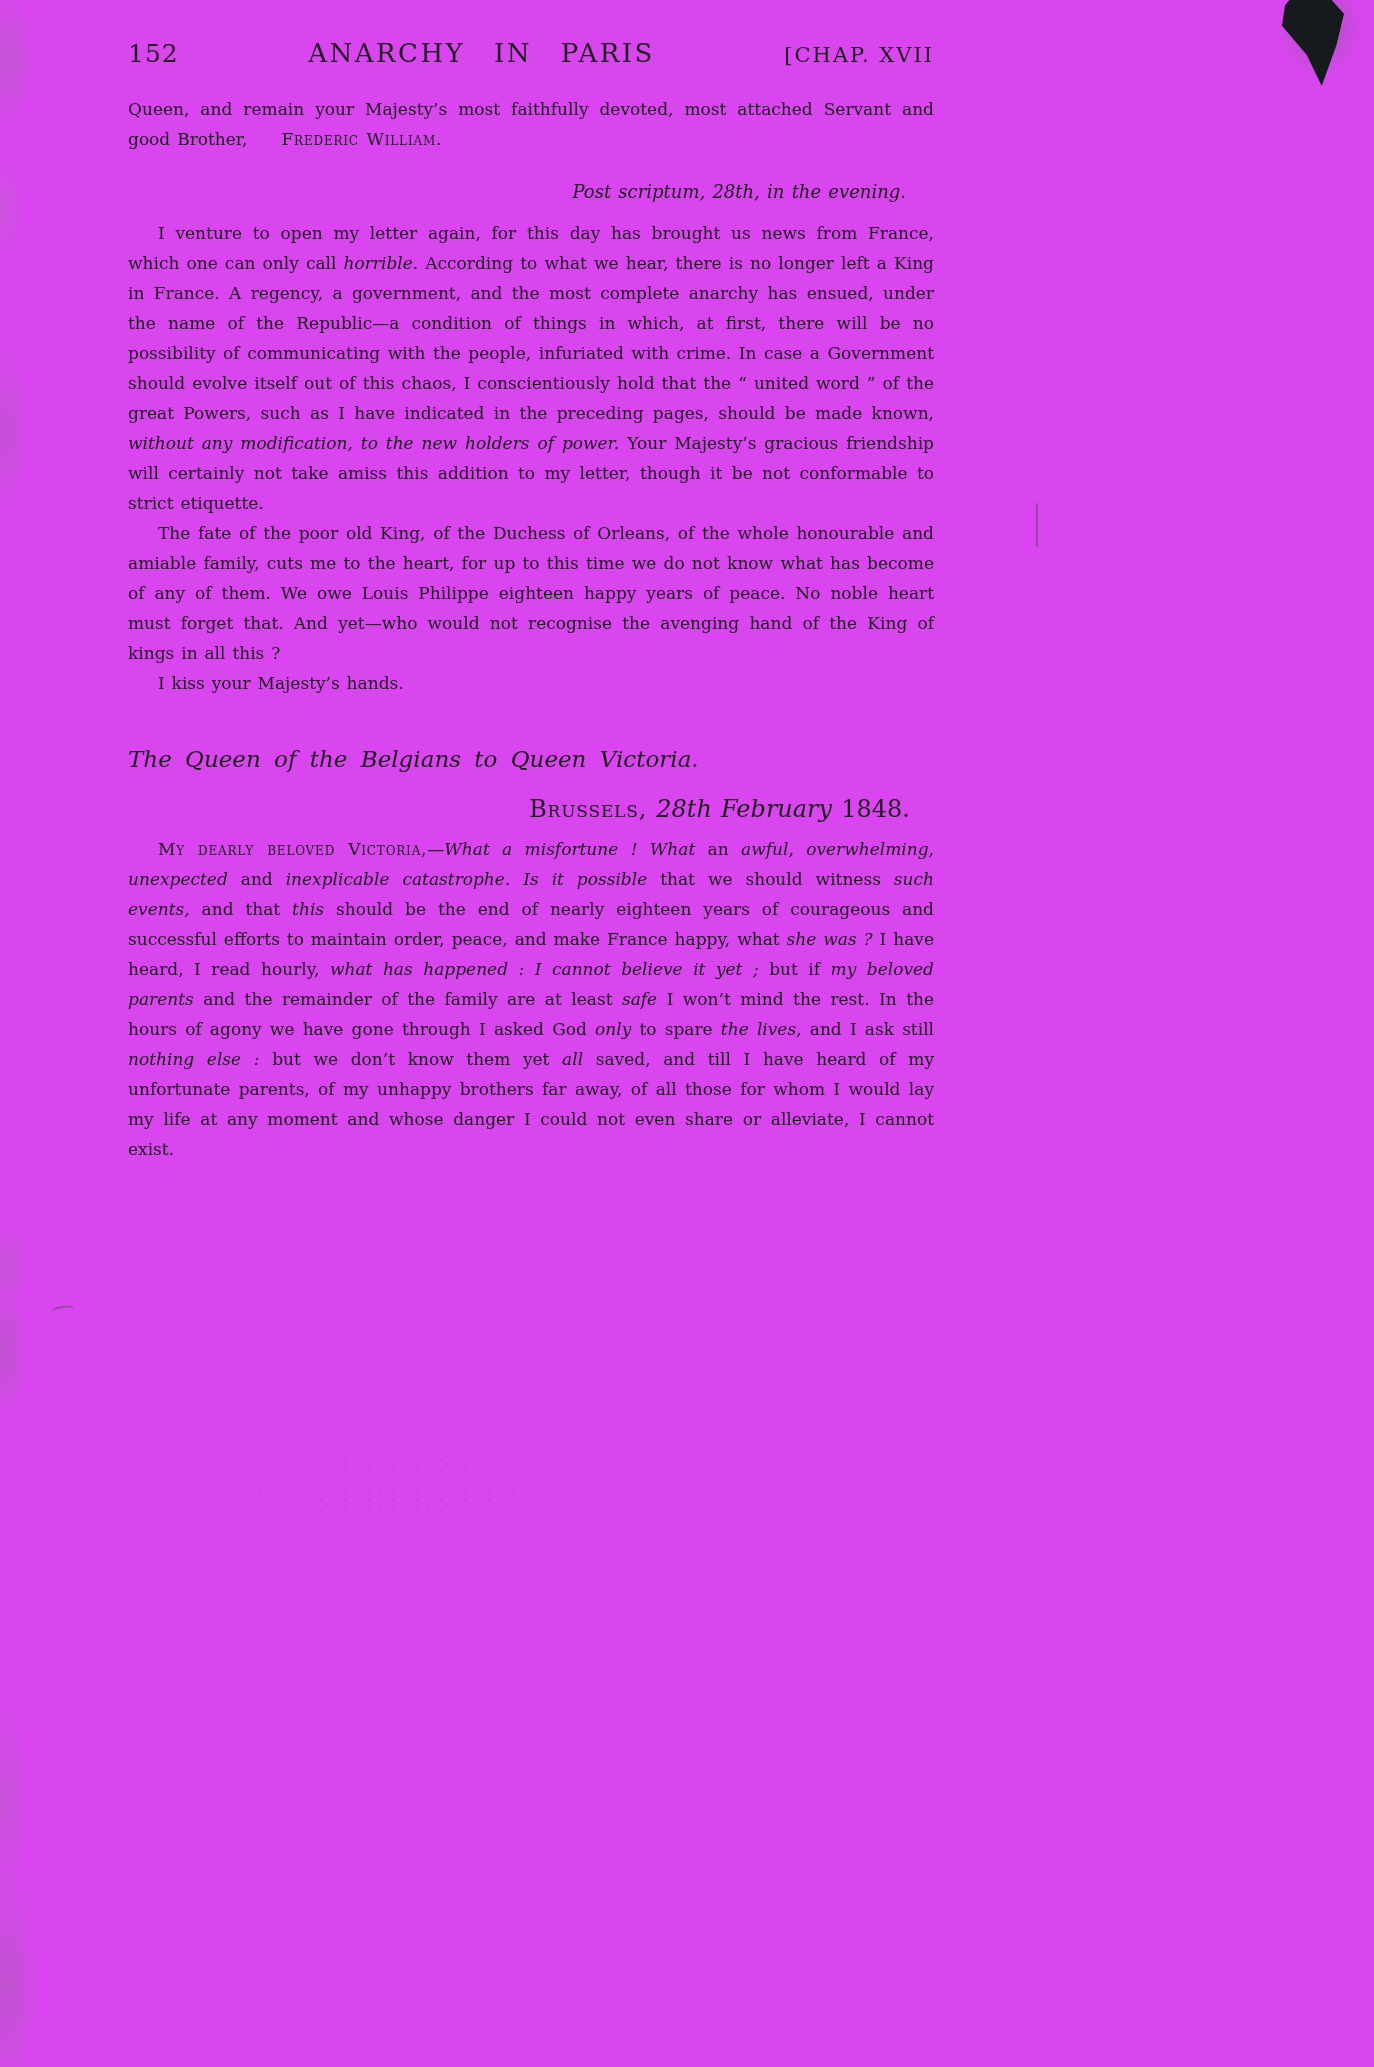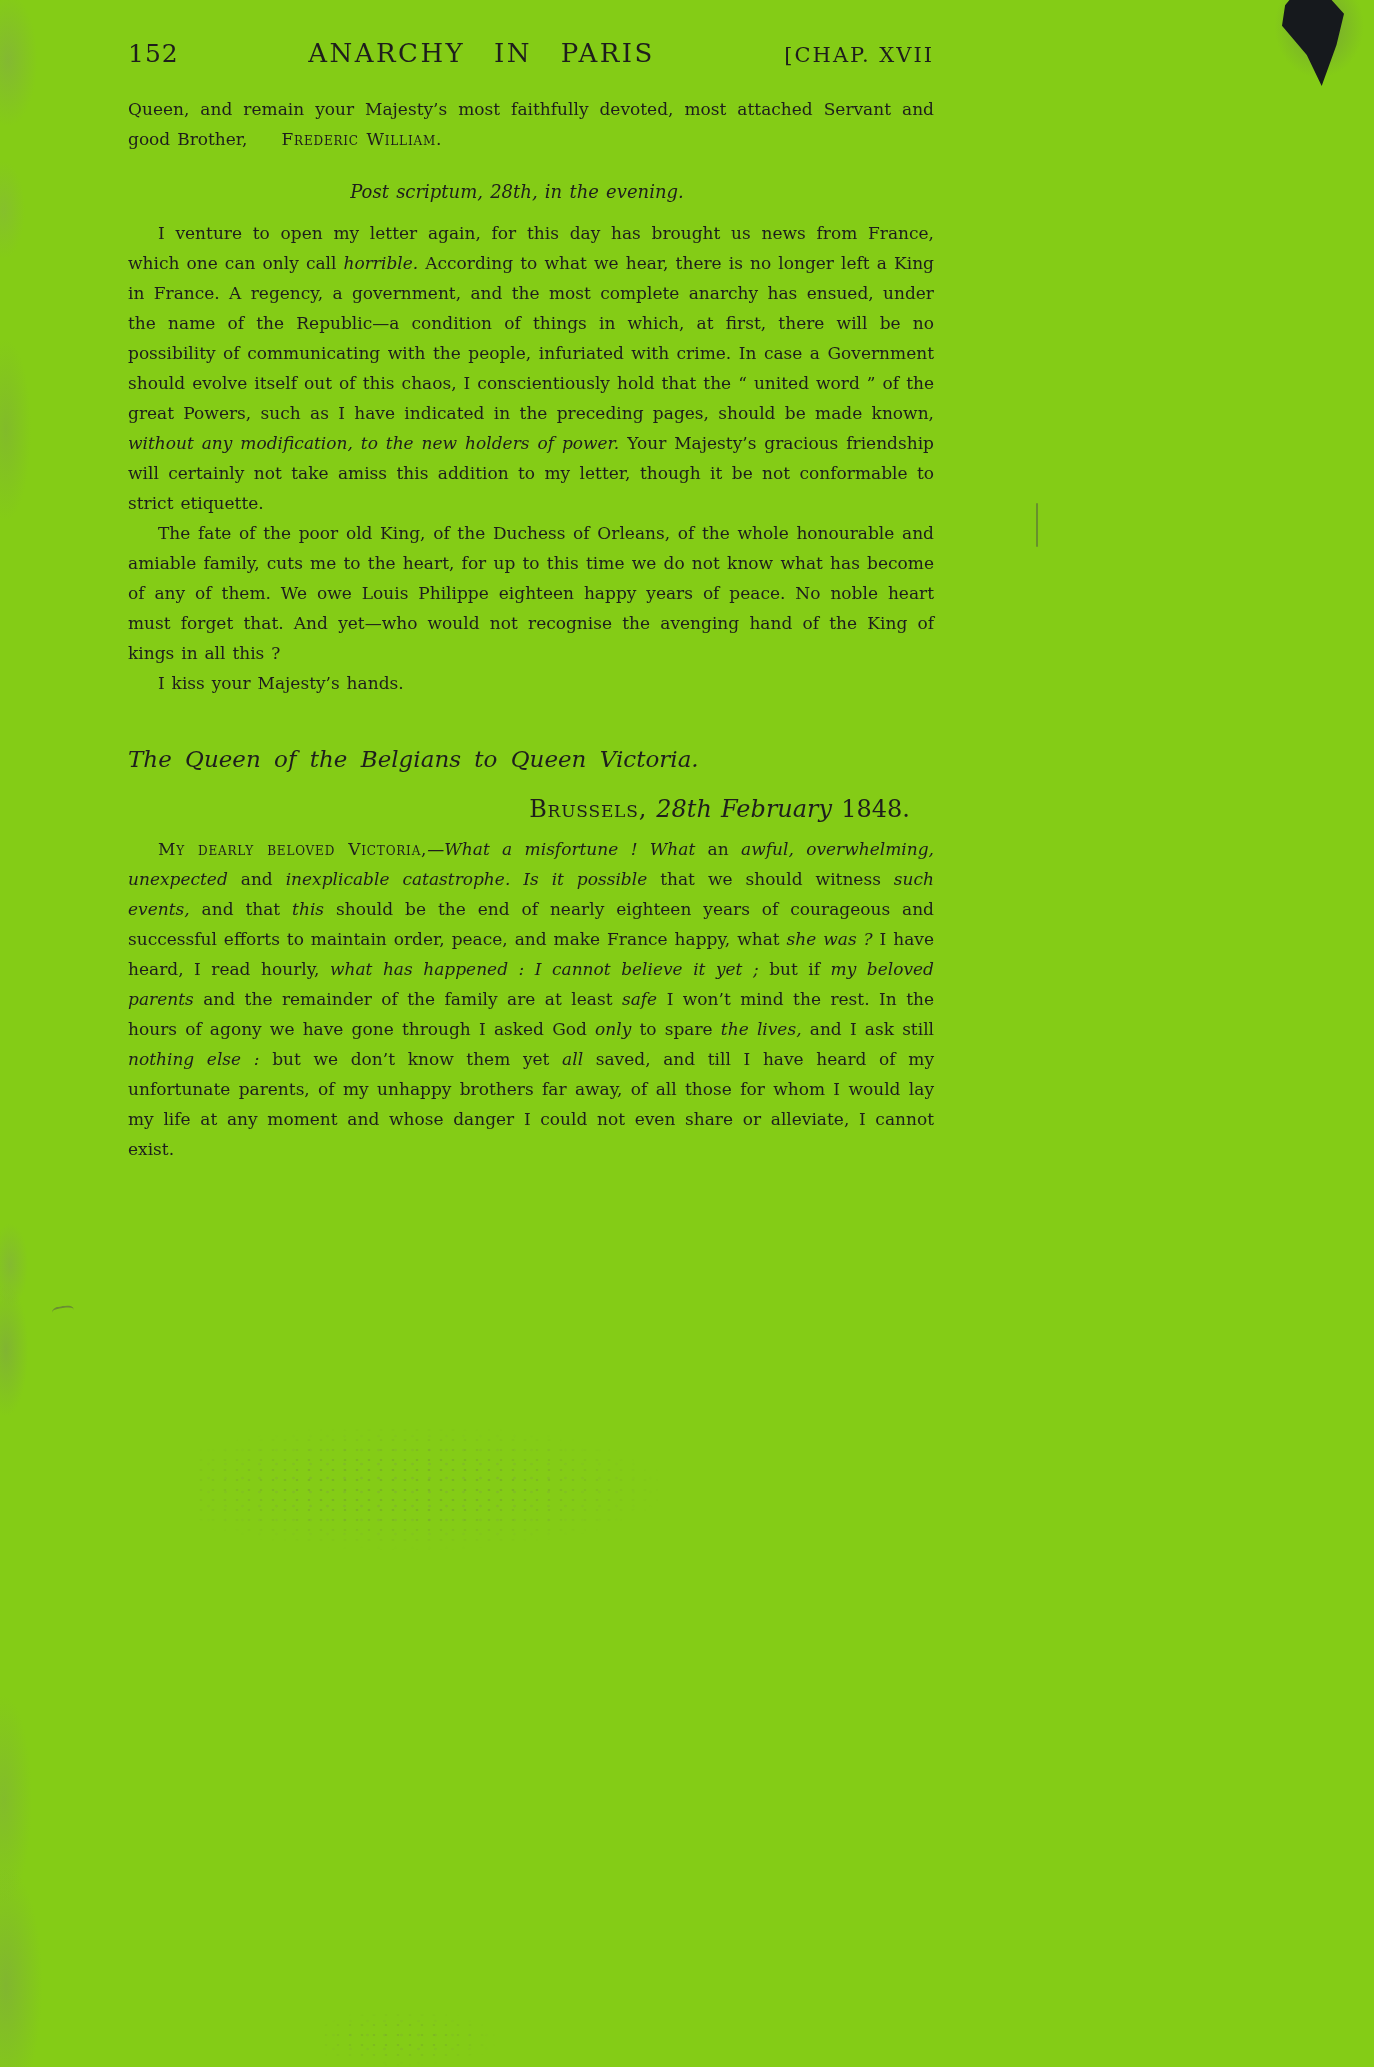--- a/index.html
+++ b/index.html
@@ -4,21 +4,21 @@
 <style>
   * { box-sizing: border-box; margin: 0; padding: 0; }
   html, body { background: #e9e9e7; }
   body { font-family: "DejaVu Serif", "Liberation Serif", serif; }
 
   .sheet {
     position: relative;
     width: 1374px;
     height: 2067px;
     margin: 0 auto;
-    background: #84cc16;
+    background: #d946ef;
     overflow: hidden;
     color: #1e1e1c;
   }
 
   
   .column {
     position: absolute;
     left: 128px;
     top: 38px;
     width: 806px;
@@ -47,21 +47,21 @@
   .page-body .block {
     font-size: 17px;
     line-height: 30px;
     text-align: justify;
     word-spacing: 1.5px;
   }
   .block.indent { text-indent: 30px; }
   .block.tight  { margin-top: 6px; }
 
   .block.postscript {
-    text-align: center;
+    text-align: right;
     font-size: 18px;
     line-height: 24px;
     margin: 26px 28px 14px 0;
   }
   .block.heading {
     text-align: left;
     font-size: 23px;
     word-spacing: 6px;
     margin: 46px 0 24px 0;
   }

